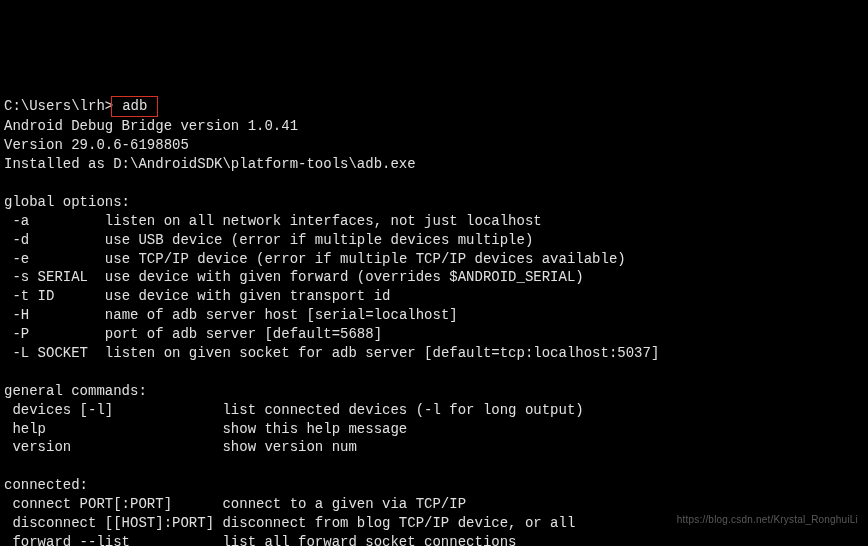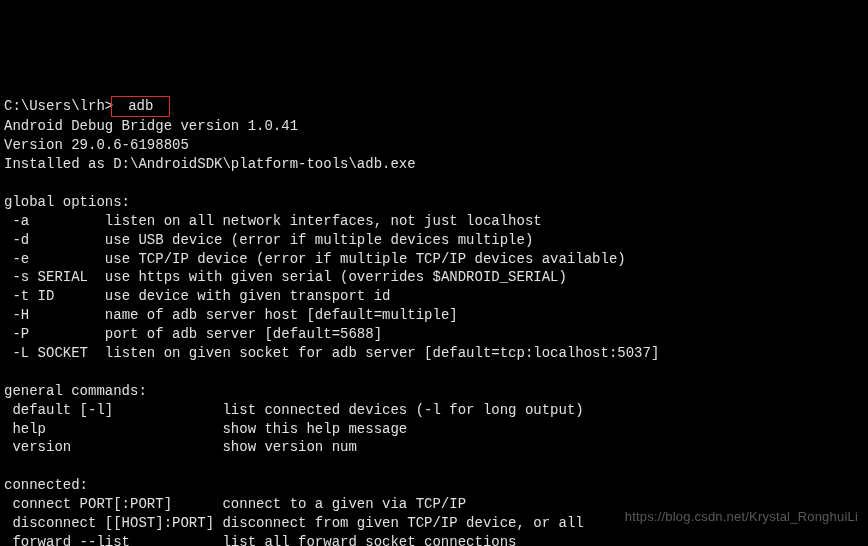--- a/index.html
+++ b/index.html
@@ -21,63 +21,63 @@
     }
     .terminal {
       padding: 2px 4px;
     }
     .prompt-line {
       display: inline;
     }
     .red-box {
       border: 1.5px solid #d93025;
       display: inline-block;
-      padding: 0 16px;
+      padding: 0 10px;
       margin-left: -2px;
     }
     .watermark {
       position: absolute;
       bottom: 20px;
       right: 10px;
       color: #888;
       font-family: Arial, sans-serif;
-      font-size: 13px;
+      font-size: 10px;
       opacity: 0.65;
       letter-spacing: 0.2px;
     }
   </style>
 </head>
 <body>
 
 
 
 <div class="terminal">
 <span class="prompt-line"><span>C:\Users\lrh&gt;</span><span class="red-box"><span>adb</span></span></span>
 <span>Android Debug Bridge version 1.0.41</span>
 <span>Version 29.0.6-6198805</span>
 <span>Installed as D:\AndroidSDK\platform-tools\adb.exe</span>
 
 <span>global options:</span>
 <span> -a         </span><span>listen on all network interfaces, not just localhost</span>
 <span> -d         </span><span>use USB device (error if multiple devices multiple)</span>
 <span> -e         </span><span>use TCP/IP device (error if multiple TCP/IP devices available)</span>
-<span> -s SERIAL  </span><span>use https with given serial (overrides $ANDROID_SERIAL)</span>
+<span> -s SERIAL  </span><span>use device with given forward (overrides $ANDROID_SERIAL)</span>
 <span> -t ID      </span><span>use device with given transport id</span>
-<span> -H         </span><span>name of adb server host [default=multiple]</span>
+<span> -H         </span><span>name of adb server host [serial=localhost]</span>
 <span> -P         </span><span>port of adb server [default=5688]</span>
 <span> -L SOCKET  </span><span>listen on given socket for adb server [default=tcp:localhost:5037]</span>
 
 <span>general commands:</span>
-<span> default [-l]             </span><span>list connected devices (-l for long output)</span>
+<span> devices [-l]             </span><span>list connected devices (-l for long output)</span>
 <span> help                     </span><span>show this help message</span>
 <span> version                  </span><span>show version num</span>
 
 <span>connected:</span>
 <span> connect PORT[:PORT]      </span><span>connect to a given via TCP/IP</span>
-<span> disconnect [[HOST]:PORT] </span><span>disconnect from given TCP/IP device, or all</span>
+<span> disconnect [[HOST]:PORT] </span><span>disconnect from blog TCP/IP device, or all</span>
 <span> forward --list           </span><span>list all forward socket connections</span>
 <span></span>
 
 
 </div>
 
 <div class="watermark">https://blog.csdn.net/Krystal_RonghuiLi</div>
 
 
 

